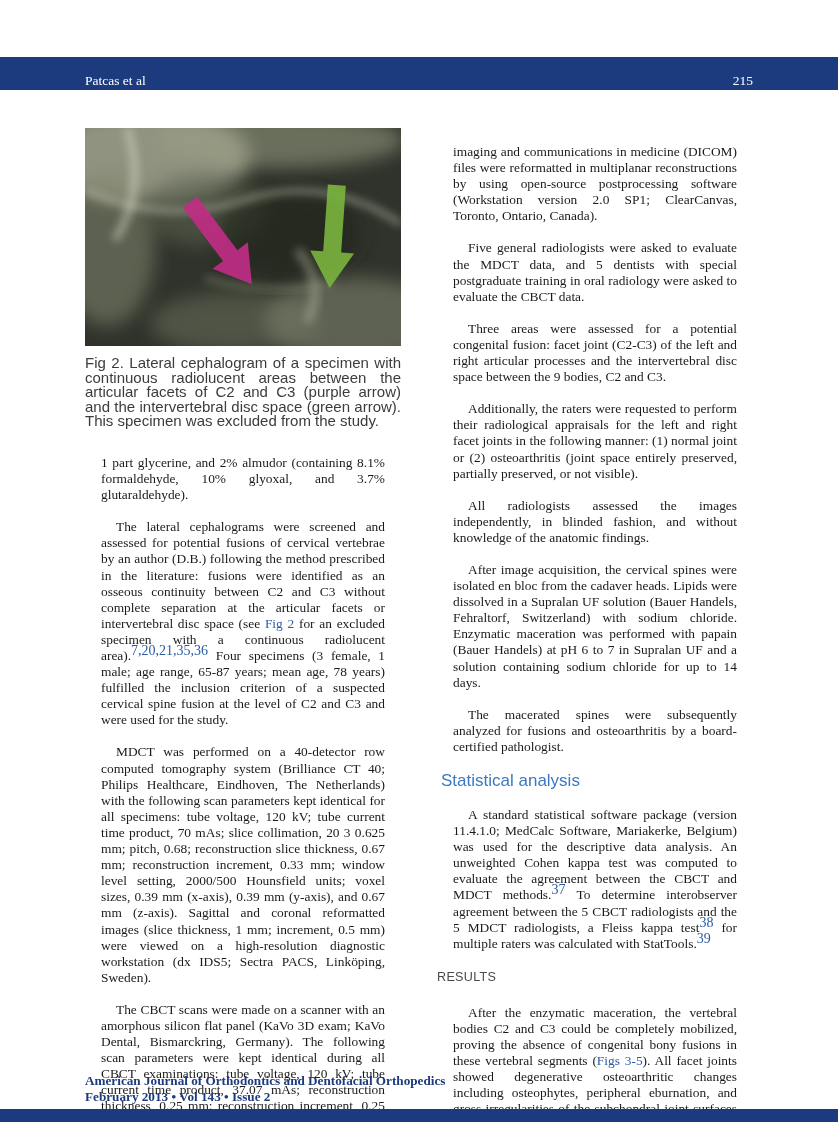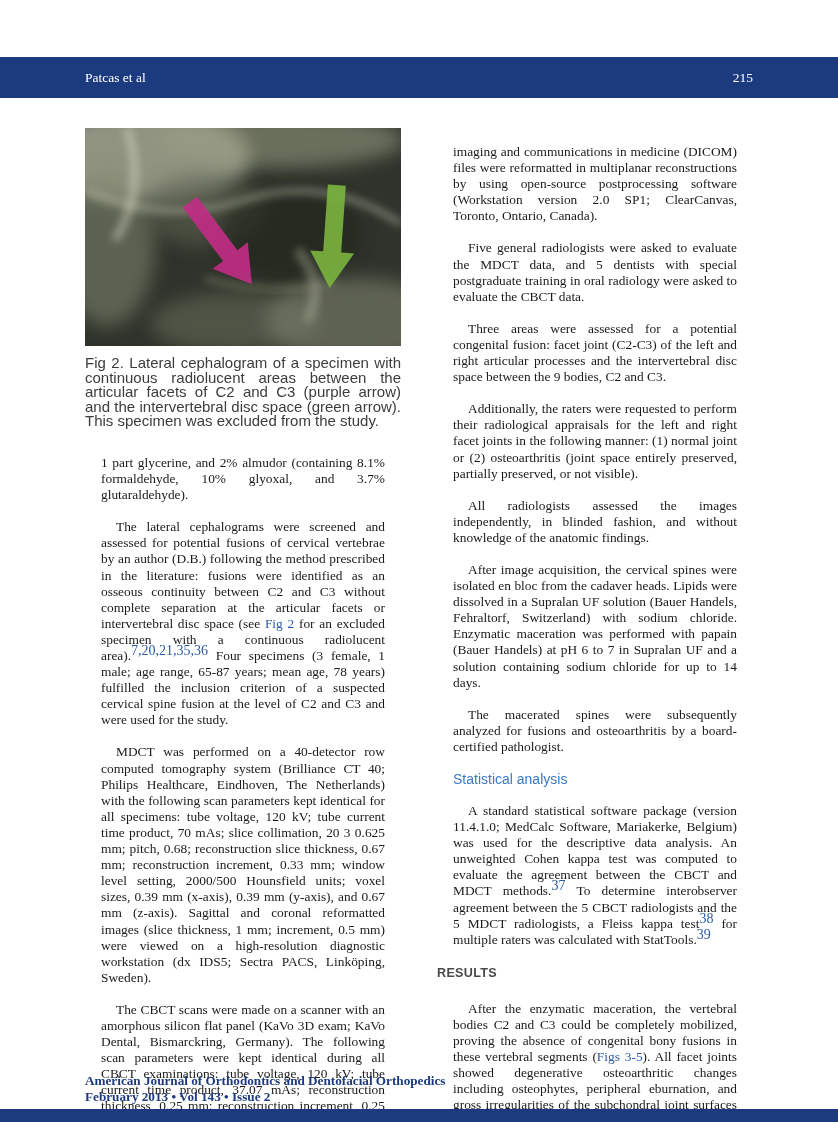--- a/index.html
+++ b/index.html
@@ -6,24 +6,24 @@
     --navy:#1c3a7e;
     --link:#2a5aa5;
     --headblue:#3b78c2;
   }
   html,body{margin:0;padding:0;background:#ffffff;}
   .page{
     position:relative;width:838px;height:1122px;background:#fff;
     font-family:"Liberation Serif", serif;color:#1a1a1a;overflow:hidden;
   }
   .topbar{
-    position:absolute;left:0;top:57px;width:838px;height:41px;
+    position:absolute;left:0;top:57px;width:838px;height:33px;
     background:var(--navy);color:#fff;
-    display:flex;align-items:center;justify-content:space-between;
-    padding:0 85px;box-sizing:border-box;font-size:13.5px;
+    display:flex;align-items:flex-start;justify-content:space-between;
+    padding:16px 85px;box-sizing:border-box;font-size:13.5px;
   }
   .columns{
     position:absolute;left:85px;top:128px;width:668px;
     display:flex;gap:36px;
   }
   .col{width:316px;}
   figure{margin:0;padding:0;}
   .xray{width:316px;height:218px;overflow:hidden;line-height:0;}
   figcaption{
     font-family:"Liberation Sans", sans-serif;
@@ -33,26 +33,26 @@
   p.body{
     margin:16px;text-align:justify;
     font-size:13.4px;line-height:16.1px;text-indent:15px;
   }
   p.noindent{text-indent:0;}
   p.after-figure{margin-top:26px;}
   sup.ref{color:var(--link);font-size:14px;line-height:0;}
   .link{color:var(--link);}
   h3.subheading{
     font-family:"Liberation Sans", sans-serif;
-    font-size:14px;font-weight:400;color:var(--headblue);
-    margin:16px 0 9px 16px;
+    font-size:17px;font-weight:400;color:var(--headblue);
+    margin:16px 0 9px 4px;
   }
   h2.results{
     font-family:"Liberation Sans", sans-serif;
-    font-size:12.6px;font-weight:700;color:#4a4a4a;
+    font-size:12.6px;font-weight:400;color:#4a4a4a;
     letter-spacing:.3px;margin:18px 0 21px 0;
   }
   .footline{
     position:absolute;left:85px;right:85px;bottom:17px;
     display:flex;justify-content:space-between;
     color:var(--navy);font-weight:700;font-size:13.2px;flex-direction:column;
   }
   .bottombar{
     position:absolute;left:0;bottom:0;width:838px;height:13px;
     background:var(--navy);

